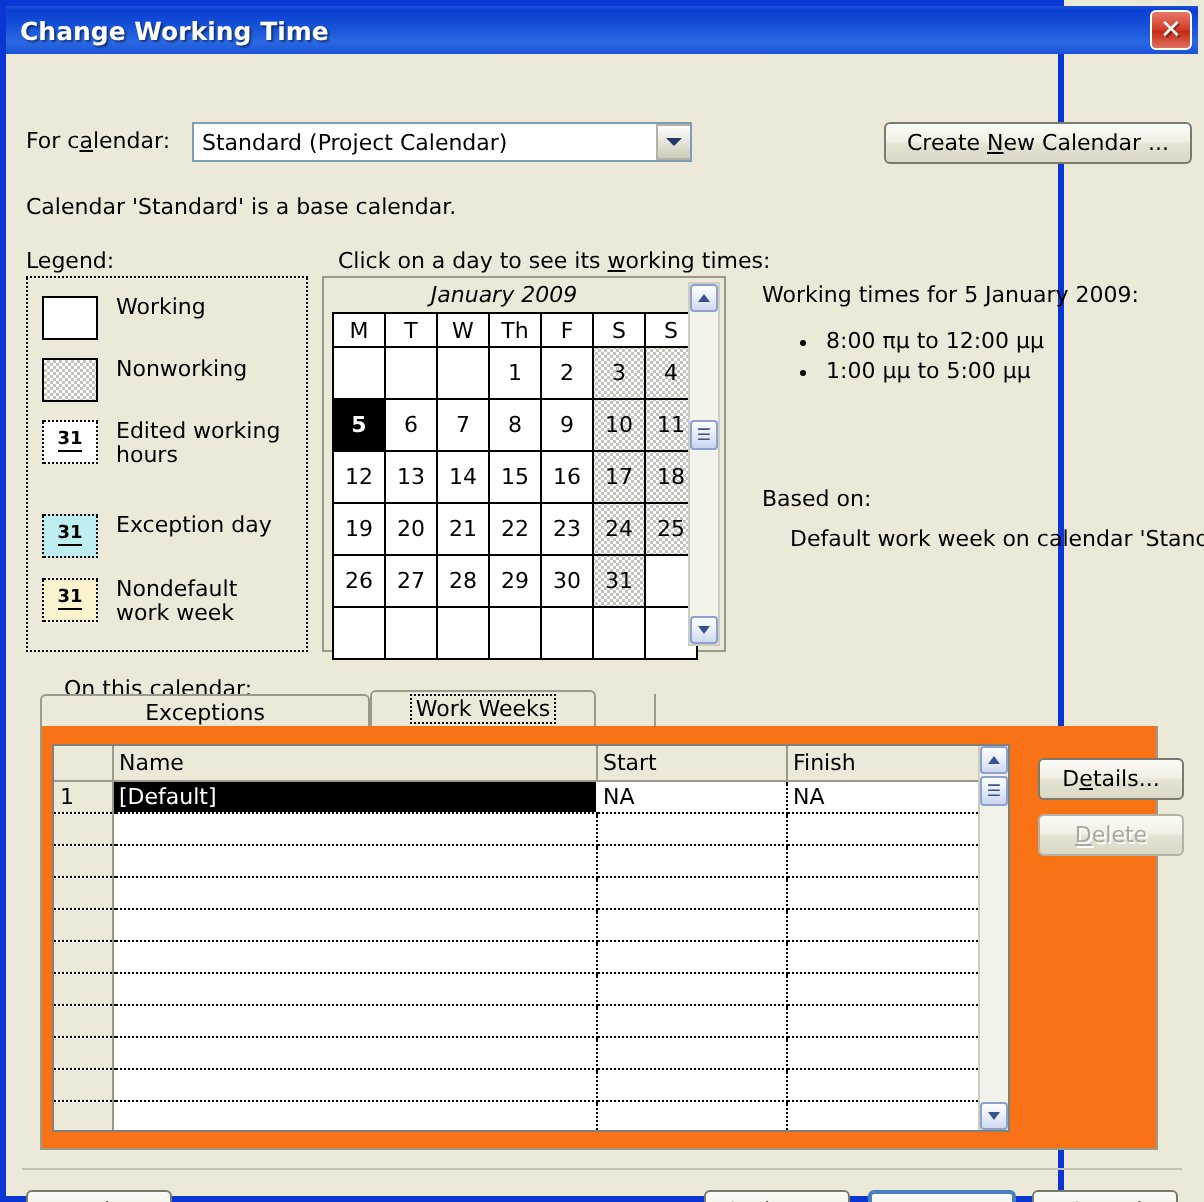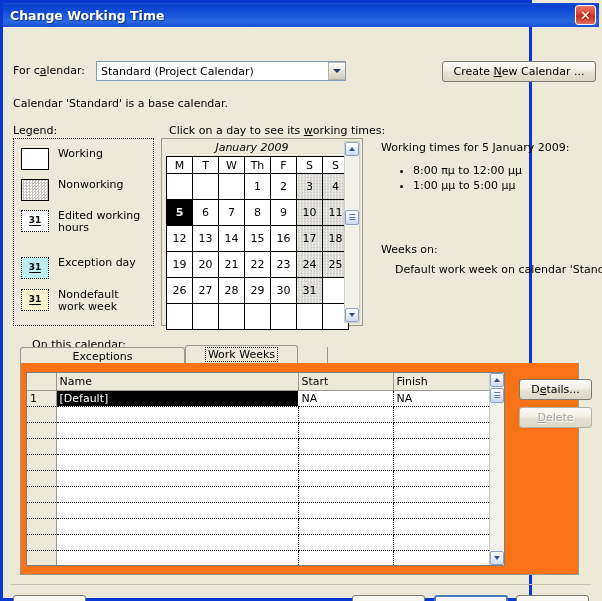--- a/index.html
+++ b/index.html
@@ -376,21 +376,21 @@
       </div>
     </div>
 
     <div class="lbl" id="working-times-heading">Working times for 5 January 2009:</div>
     <div class="bullets">
       <ul id="wt-list">
           <li>8:00 πμ to 12:00 μμ</li>
           <li>1:00 μμ to 5:00 μμ</li>
         </ul>
     </div>
-    <div class="lbl" id="based-on-label">Weeks on:</div>
+    <div class="lbl" id="based-on-label">Based on:</div>
     <div class="lbl" id="based-on-value">Default work week on calendar 'Standard'.</div>
 
     <div class="tabstrip">
       <div class="tab active">
         <span class="tab-lbl">Work Weeks</span>
       </div>
       <div class="tab inactive">
         <span class="tab-lbl">Exceptions</span>
       </div>
       <div class="tab-rest"></div>

